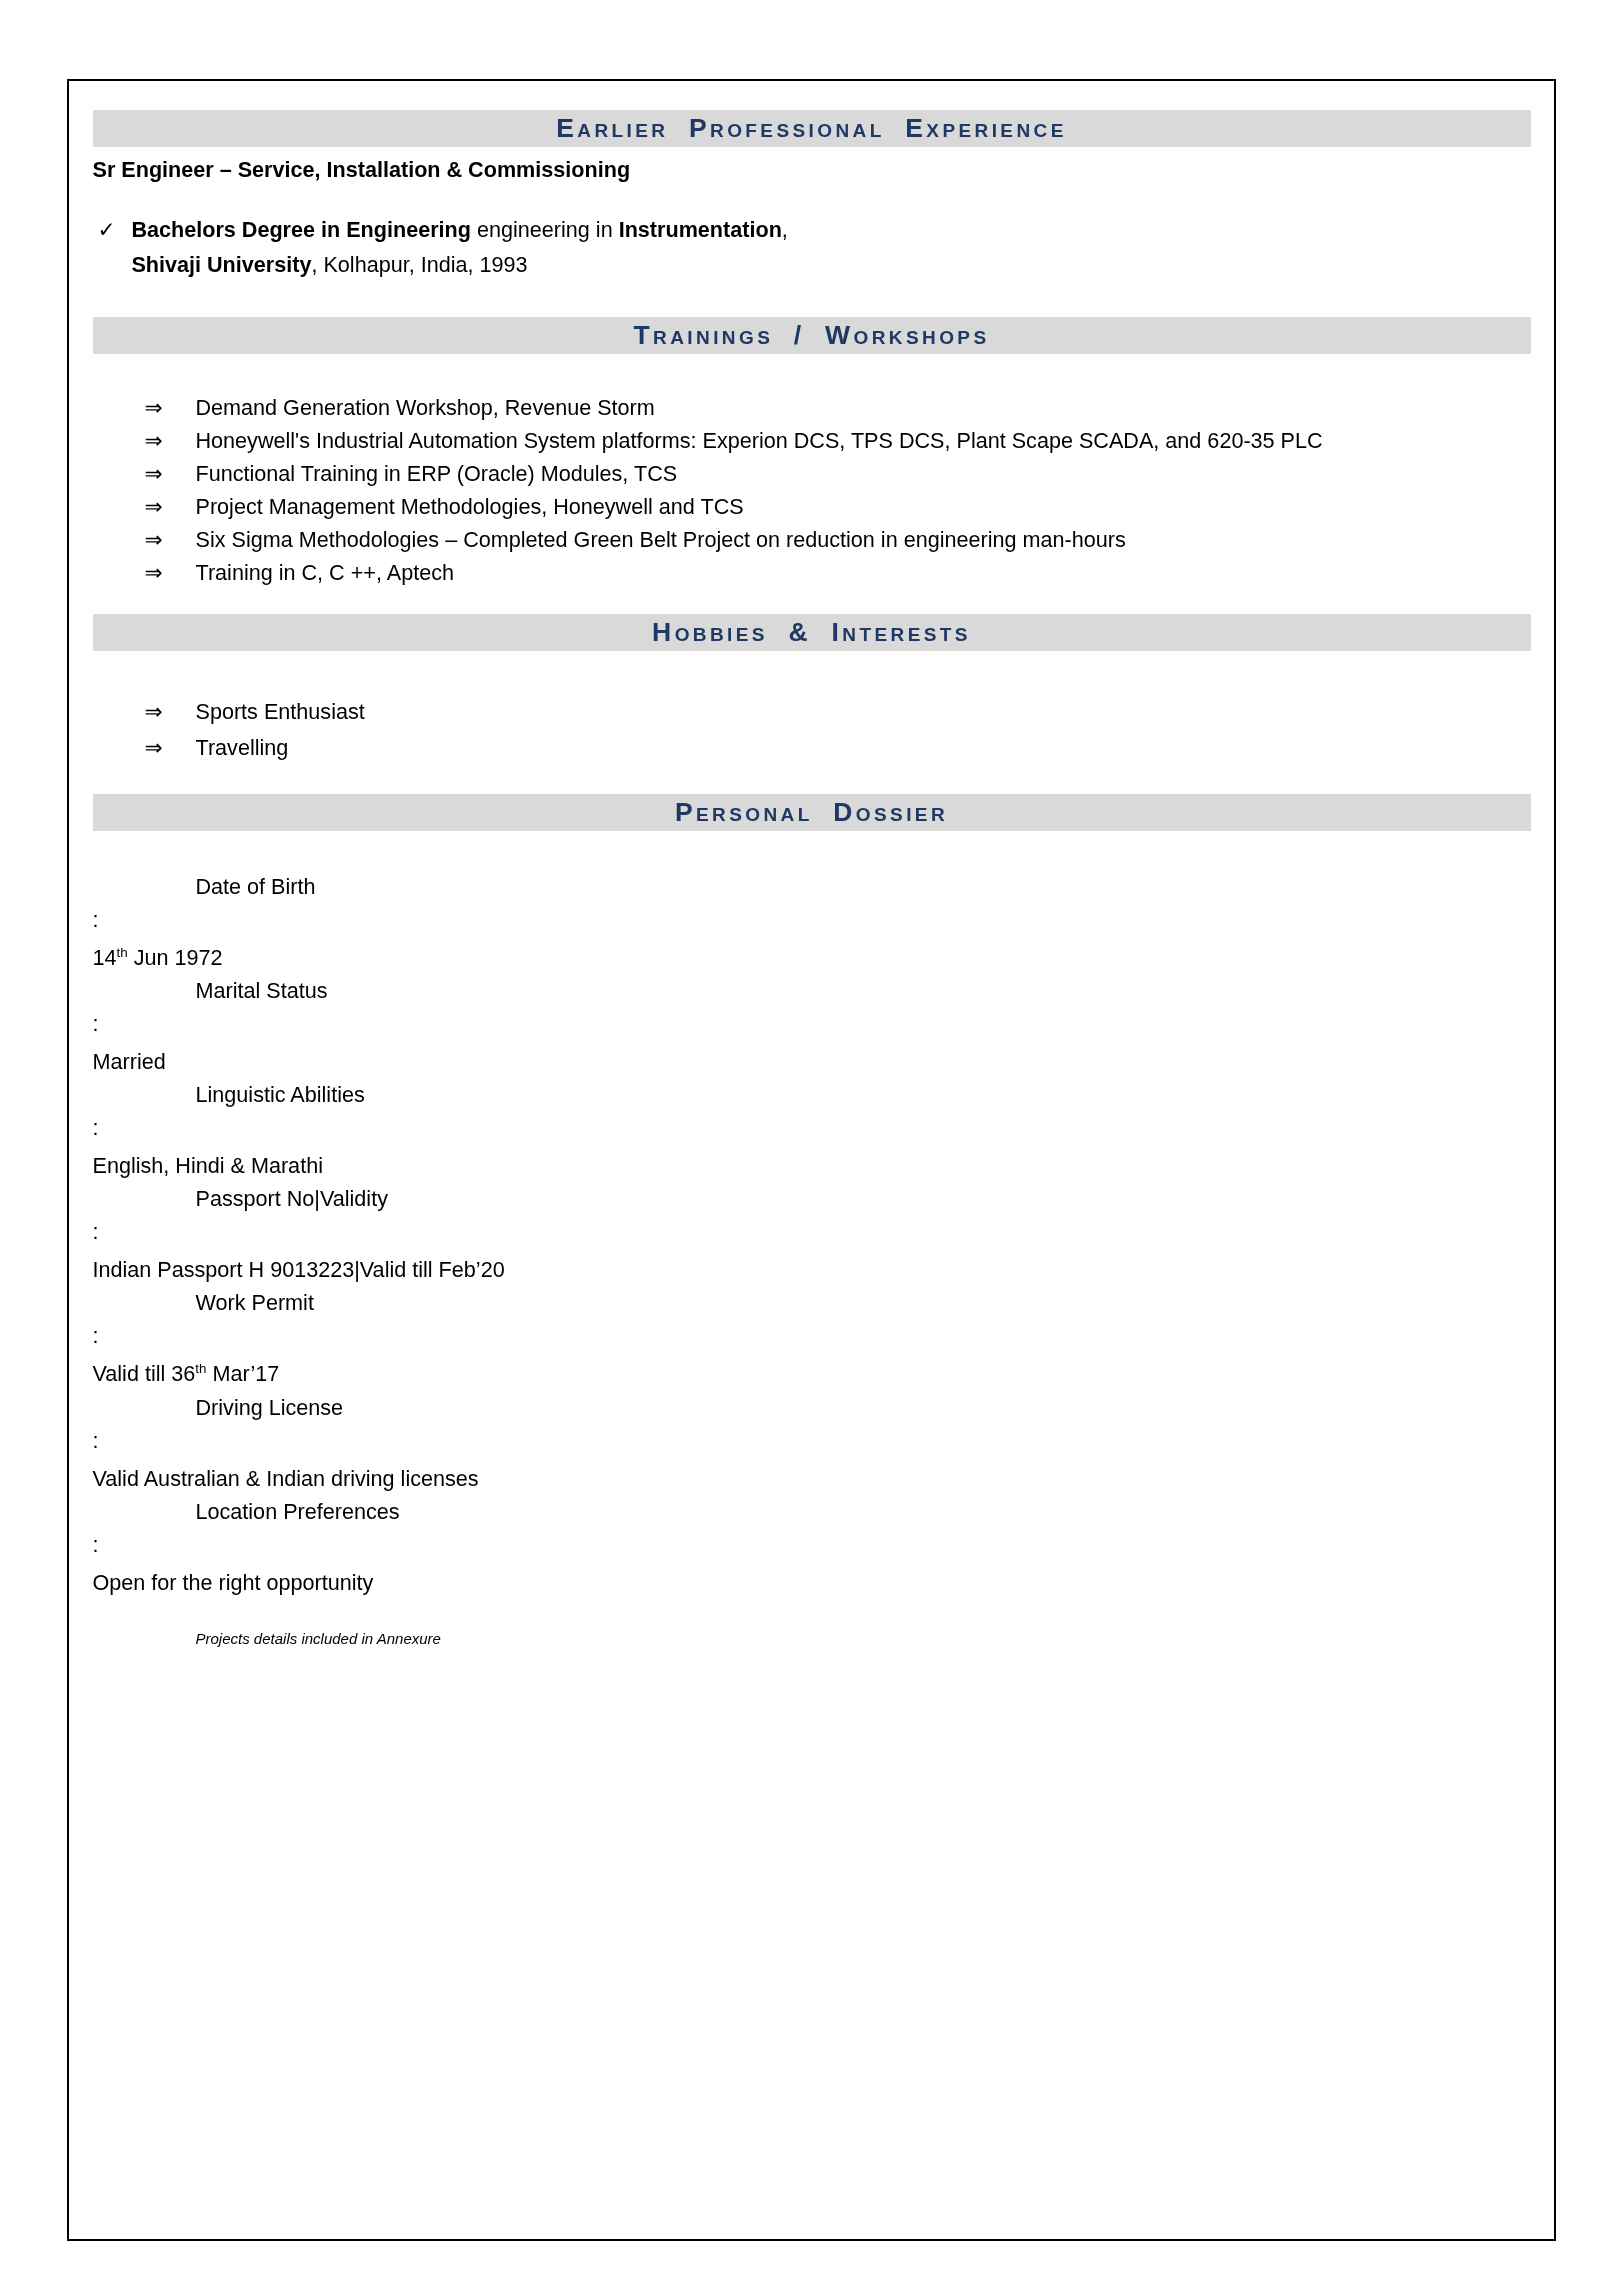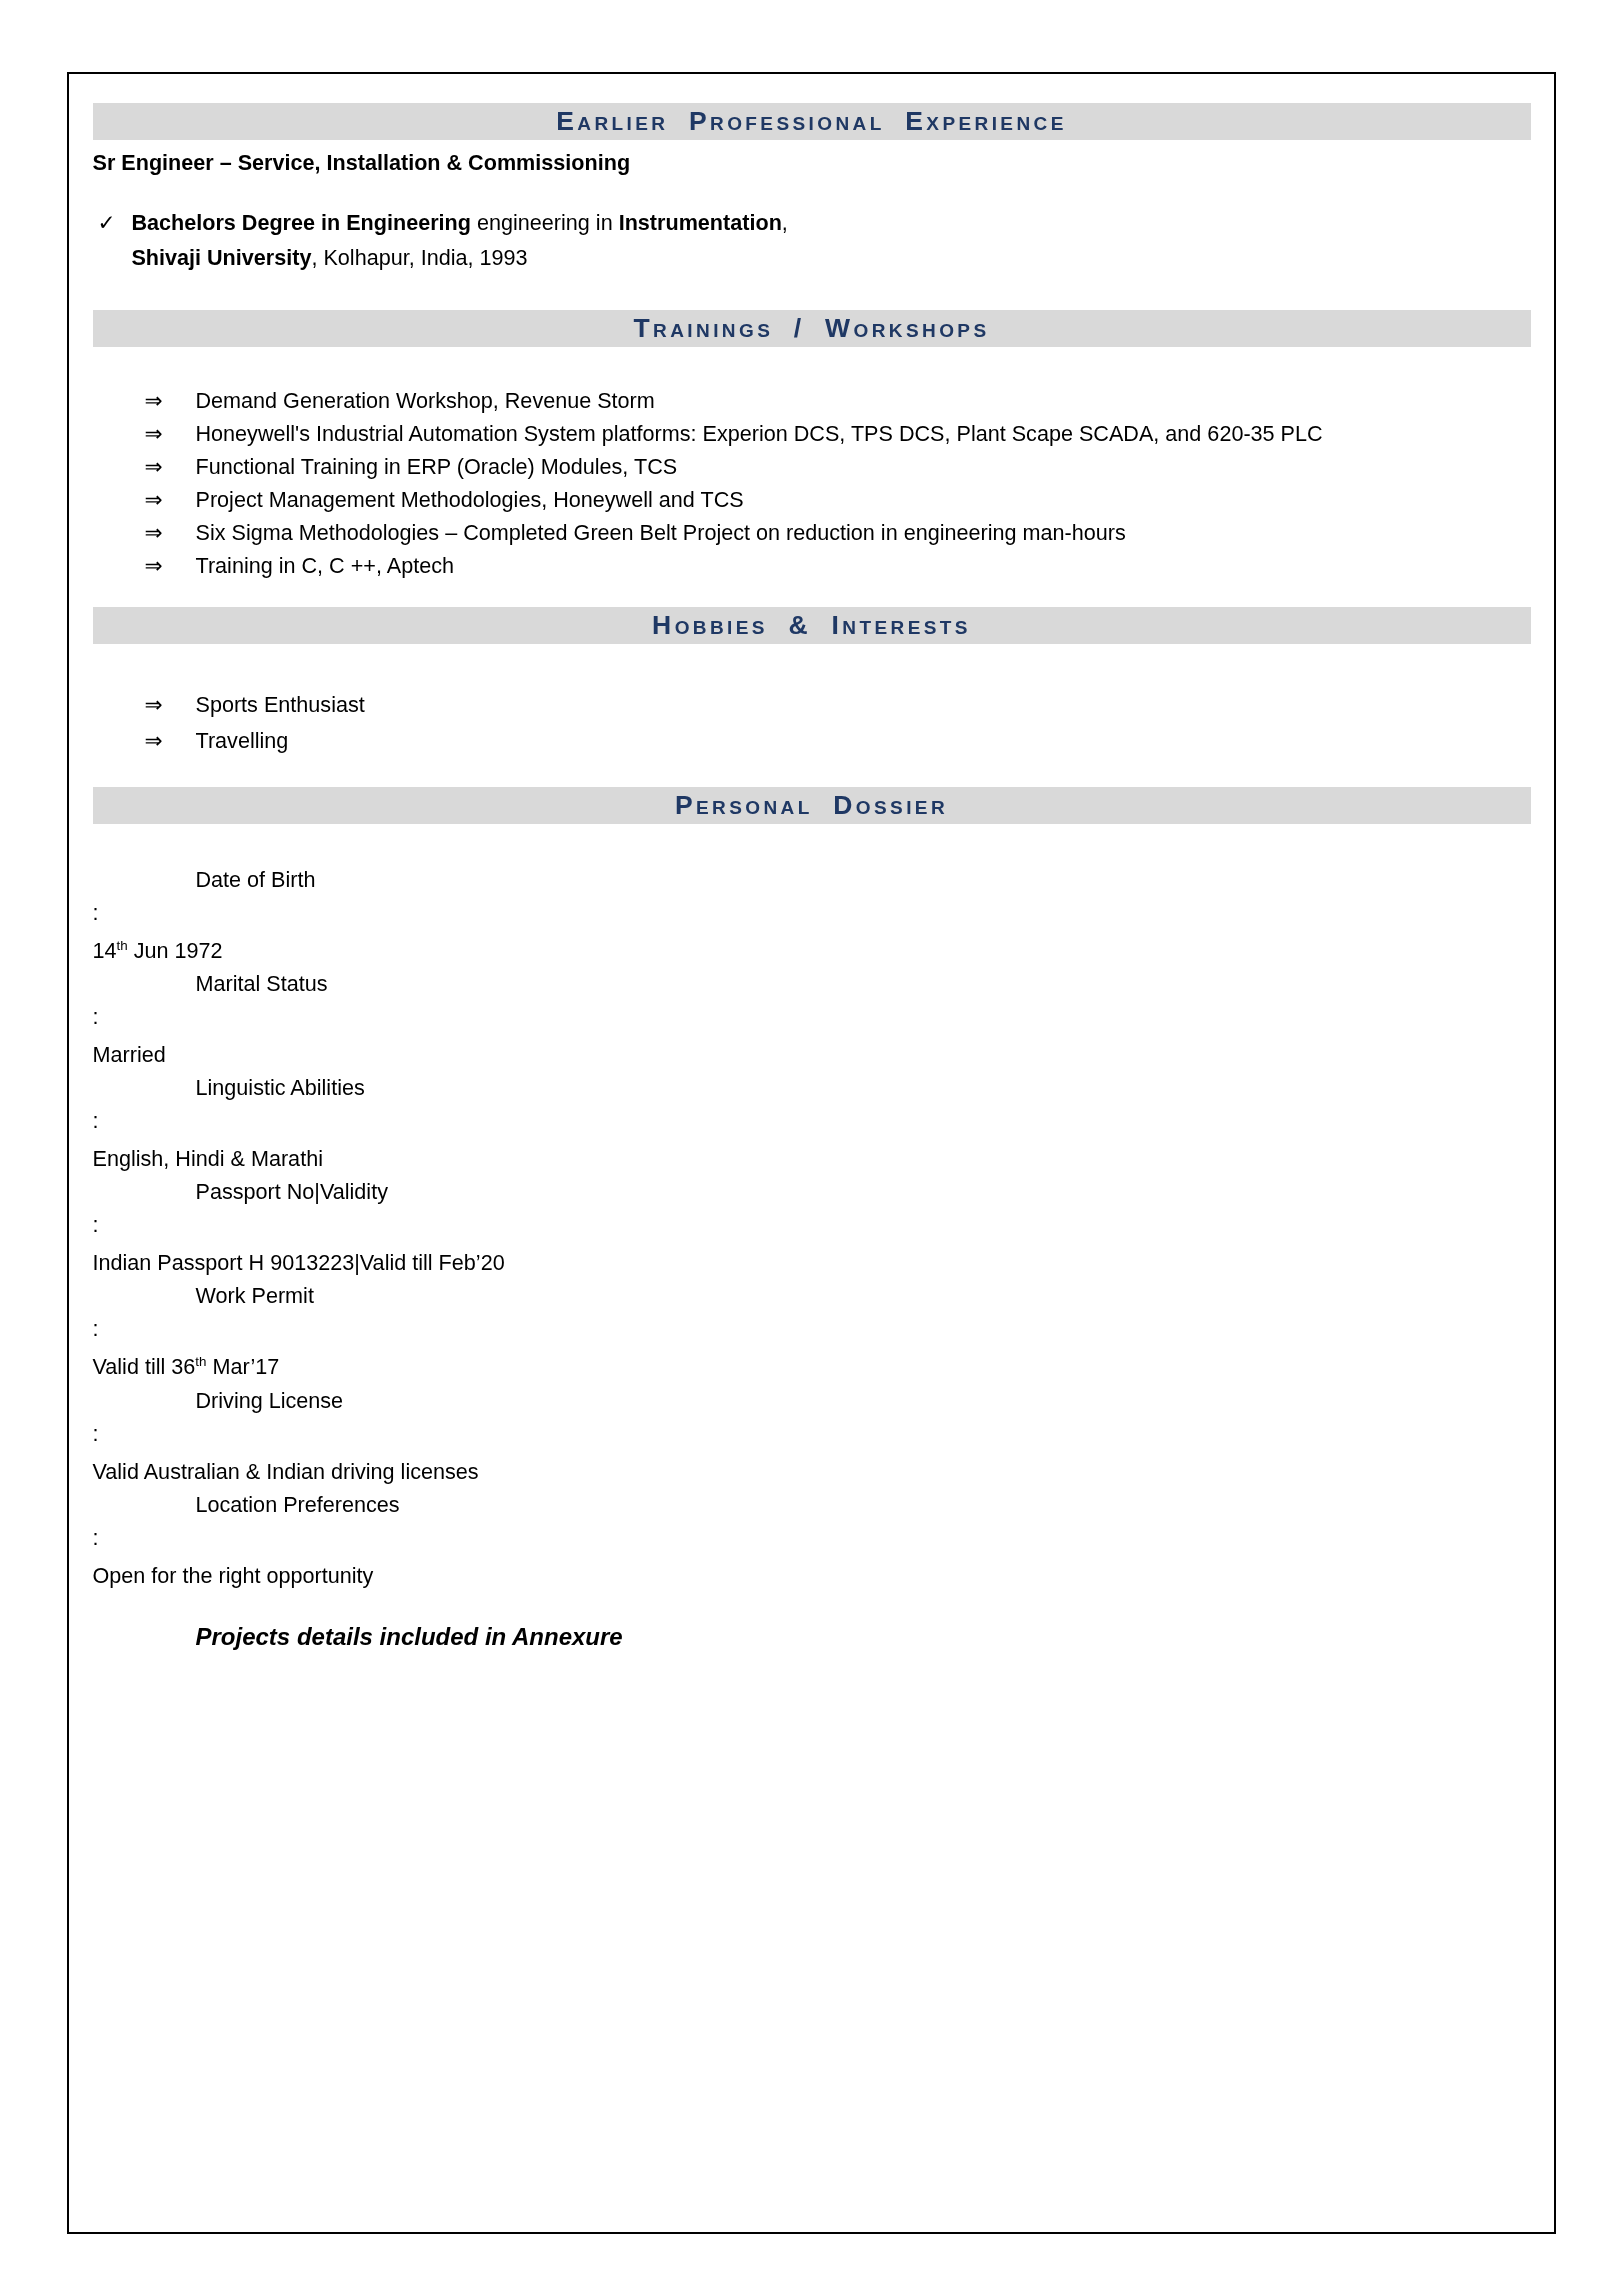--- a/index.html
+++ b/index.html
@@ -7,21 +7,21 @@
     width: 1622px;
     background: #ffffff;
     font-family: "Liberation Sans", sans-serif;
     color: #000000;
   }
   body { position: relative; height: 2294px; }
 
   .page {
     position: absolute;
     left: 67px;
-    top: 72px;
+    top: 79px;
     width: 1489px;
     height: 2162px;
     border: 2.9px solid #000000;
     background: #ffffff;
   }
   .content {
     padding: 29px 23.5px 0 23.5px;
   }
 
   
@@ -99,22 +99,22 @@
     line-height: 33px;
     flex-direction: column;
   }
   .dossier-label { width: 299px; margin-left: 103px; flex: 0 0 auto; }
   .dossier-colon { width: 93px; flex: 0 0 auto; }
   .dossier-value sup { font-size: 0.62em; }
 
   .footnote {
     margin-top: 31px;
     margin-left: 103px;
-    font-size: 24px;
-    font-weight: bold;
+    font-size: 15px;
+    font-weight: normal;
     font-style: italic;
   }
 </style>
 </head>
 <body>
 
 <div class="page">
   <div class="content">
 
     <div class="section-bar">

